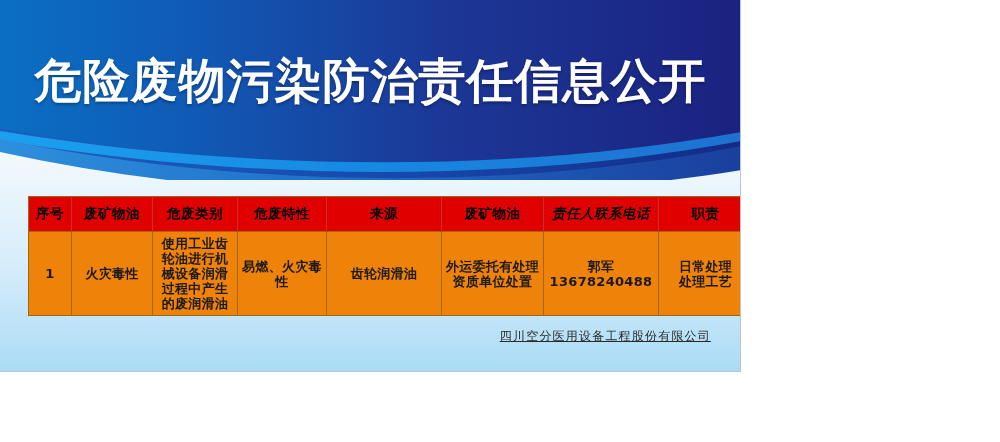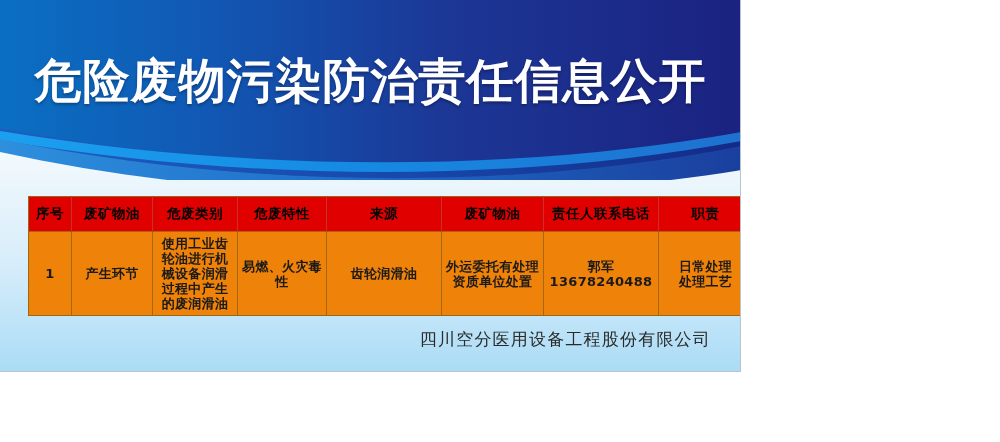--- a/index.html
+++ b/index.html
@@ -106,33 +106,34 @@
 
   .cell-line { display: block; }
 
   
   .col-seq   { width: 38px; }
   .col-cat   { width: 76px; }
   .col-stage { width: 80px; }
   .col-char  { width: 84px; }
   .col-src   { width: 110px; }
   .col-proc  { width: 97px; }
-  .col-phone { width: 110px; }
+  .col-phone { width: 110px; font-style: italic; }
   .col-duty  { width: 89px; }
 
   
   #poster-footer {
     position: absolute;
     right: 29px;
     top: 328px;
-    font-size: 17px;
+    font-size: 12px;
     color: #2a2a2a;
     letter-spacing: 1.2px;
     white-space: nowrap;
     font-family: "DejaVu Sans", "Liberation Sans", sans-serif;
+    text-decoration: underline;
   }
 </style>
 </head>
 <body>
 
 <div id="poster">
 
   <div id="header-band">
     <svg viewBox="0 0 741 180" preserveAspectRatio="none">
       <defs>
@@ -180,21 +181,21 @@
         <th class="col-char">危废特性</th>
         <th class="col-src">来源</th>
         <th class="col-proc">废矿物油</th>
         <th class="col-phone">责任人联系电话</th>
         <th class="col-duty">职责</th>
       </tr>
     </thead>
     <tbody>
       <tr>
         <td>1</td>
-        <td>产生环节</td>
+        <td>火灾毒性</td>
         <td>使用工业齿轮油进行机械设备润滑过程中产生的废润滑油</td>
         <td>易燃、火灾毒性</td>
         <td>齿轮润滑油</td>
         <td>外运委托有处理资质单位处置</td>
         <td>
           <span class="cell-line">郭军</span>
           <span class="cell-line">13678240488</span>
         </td>
         <td>
           <span class="cell-line">日常处理</span>

